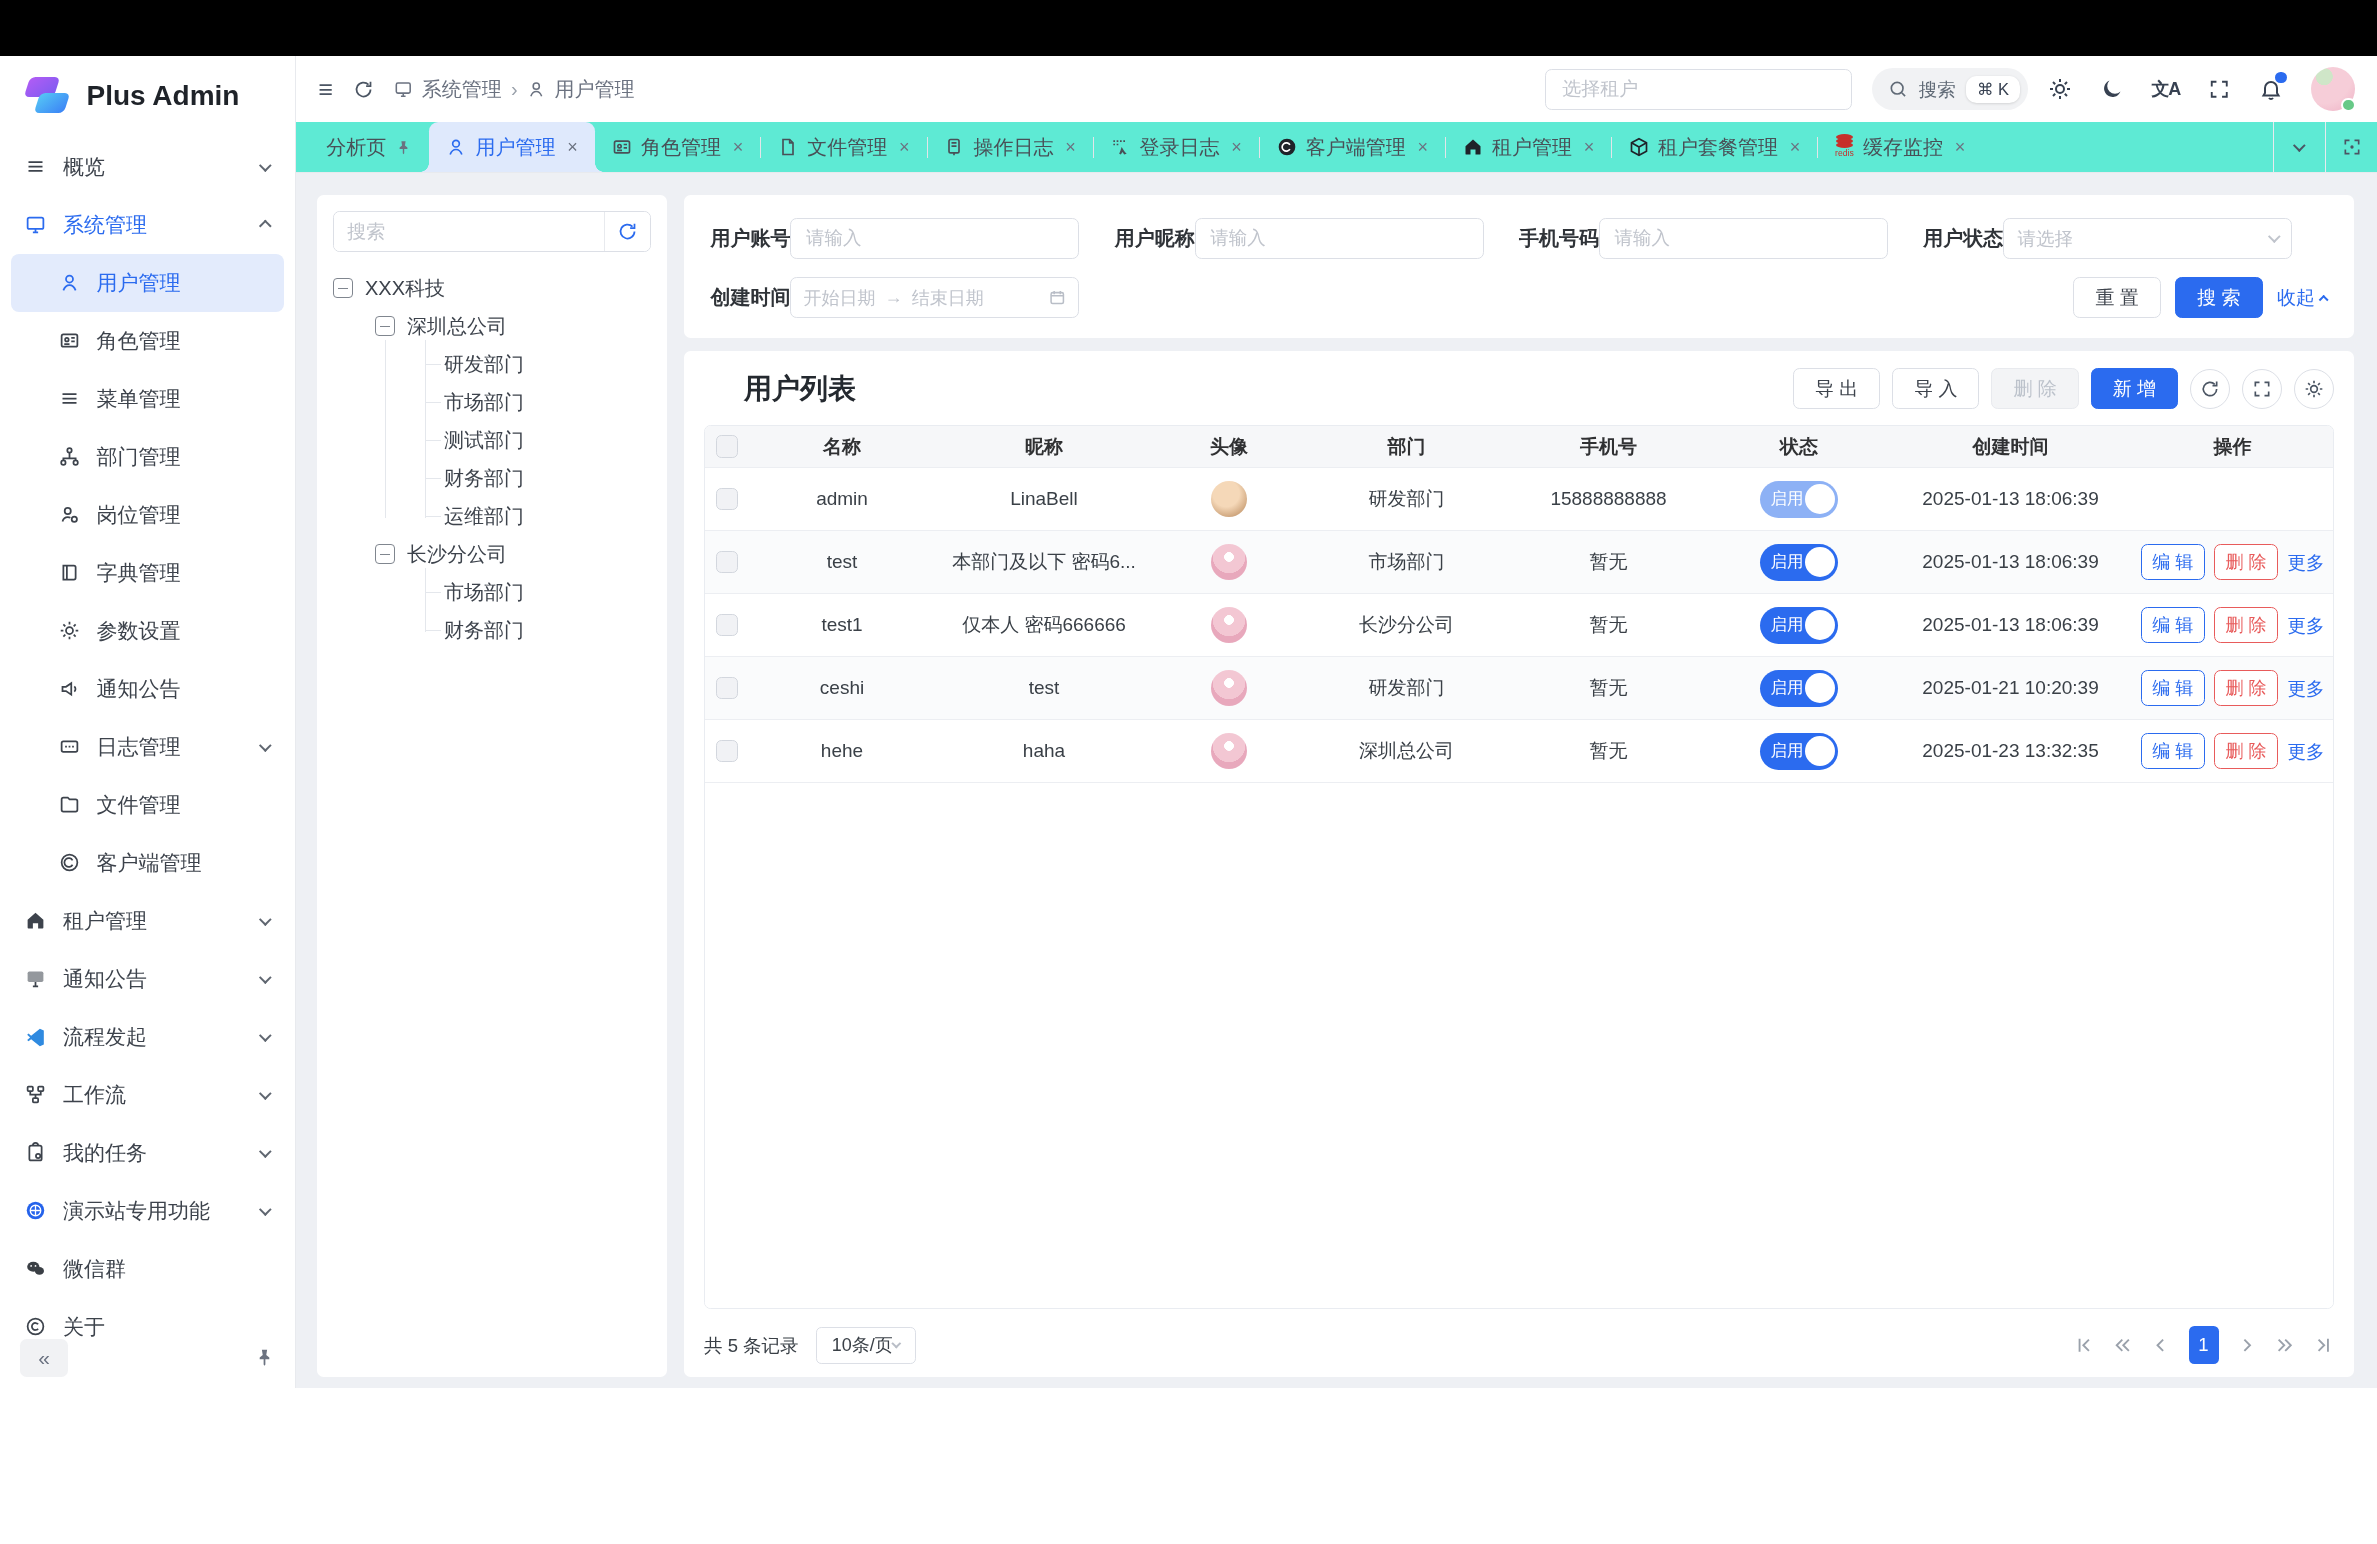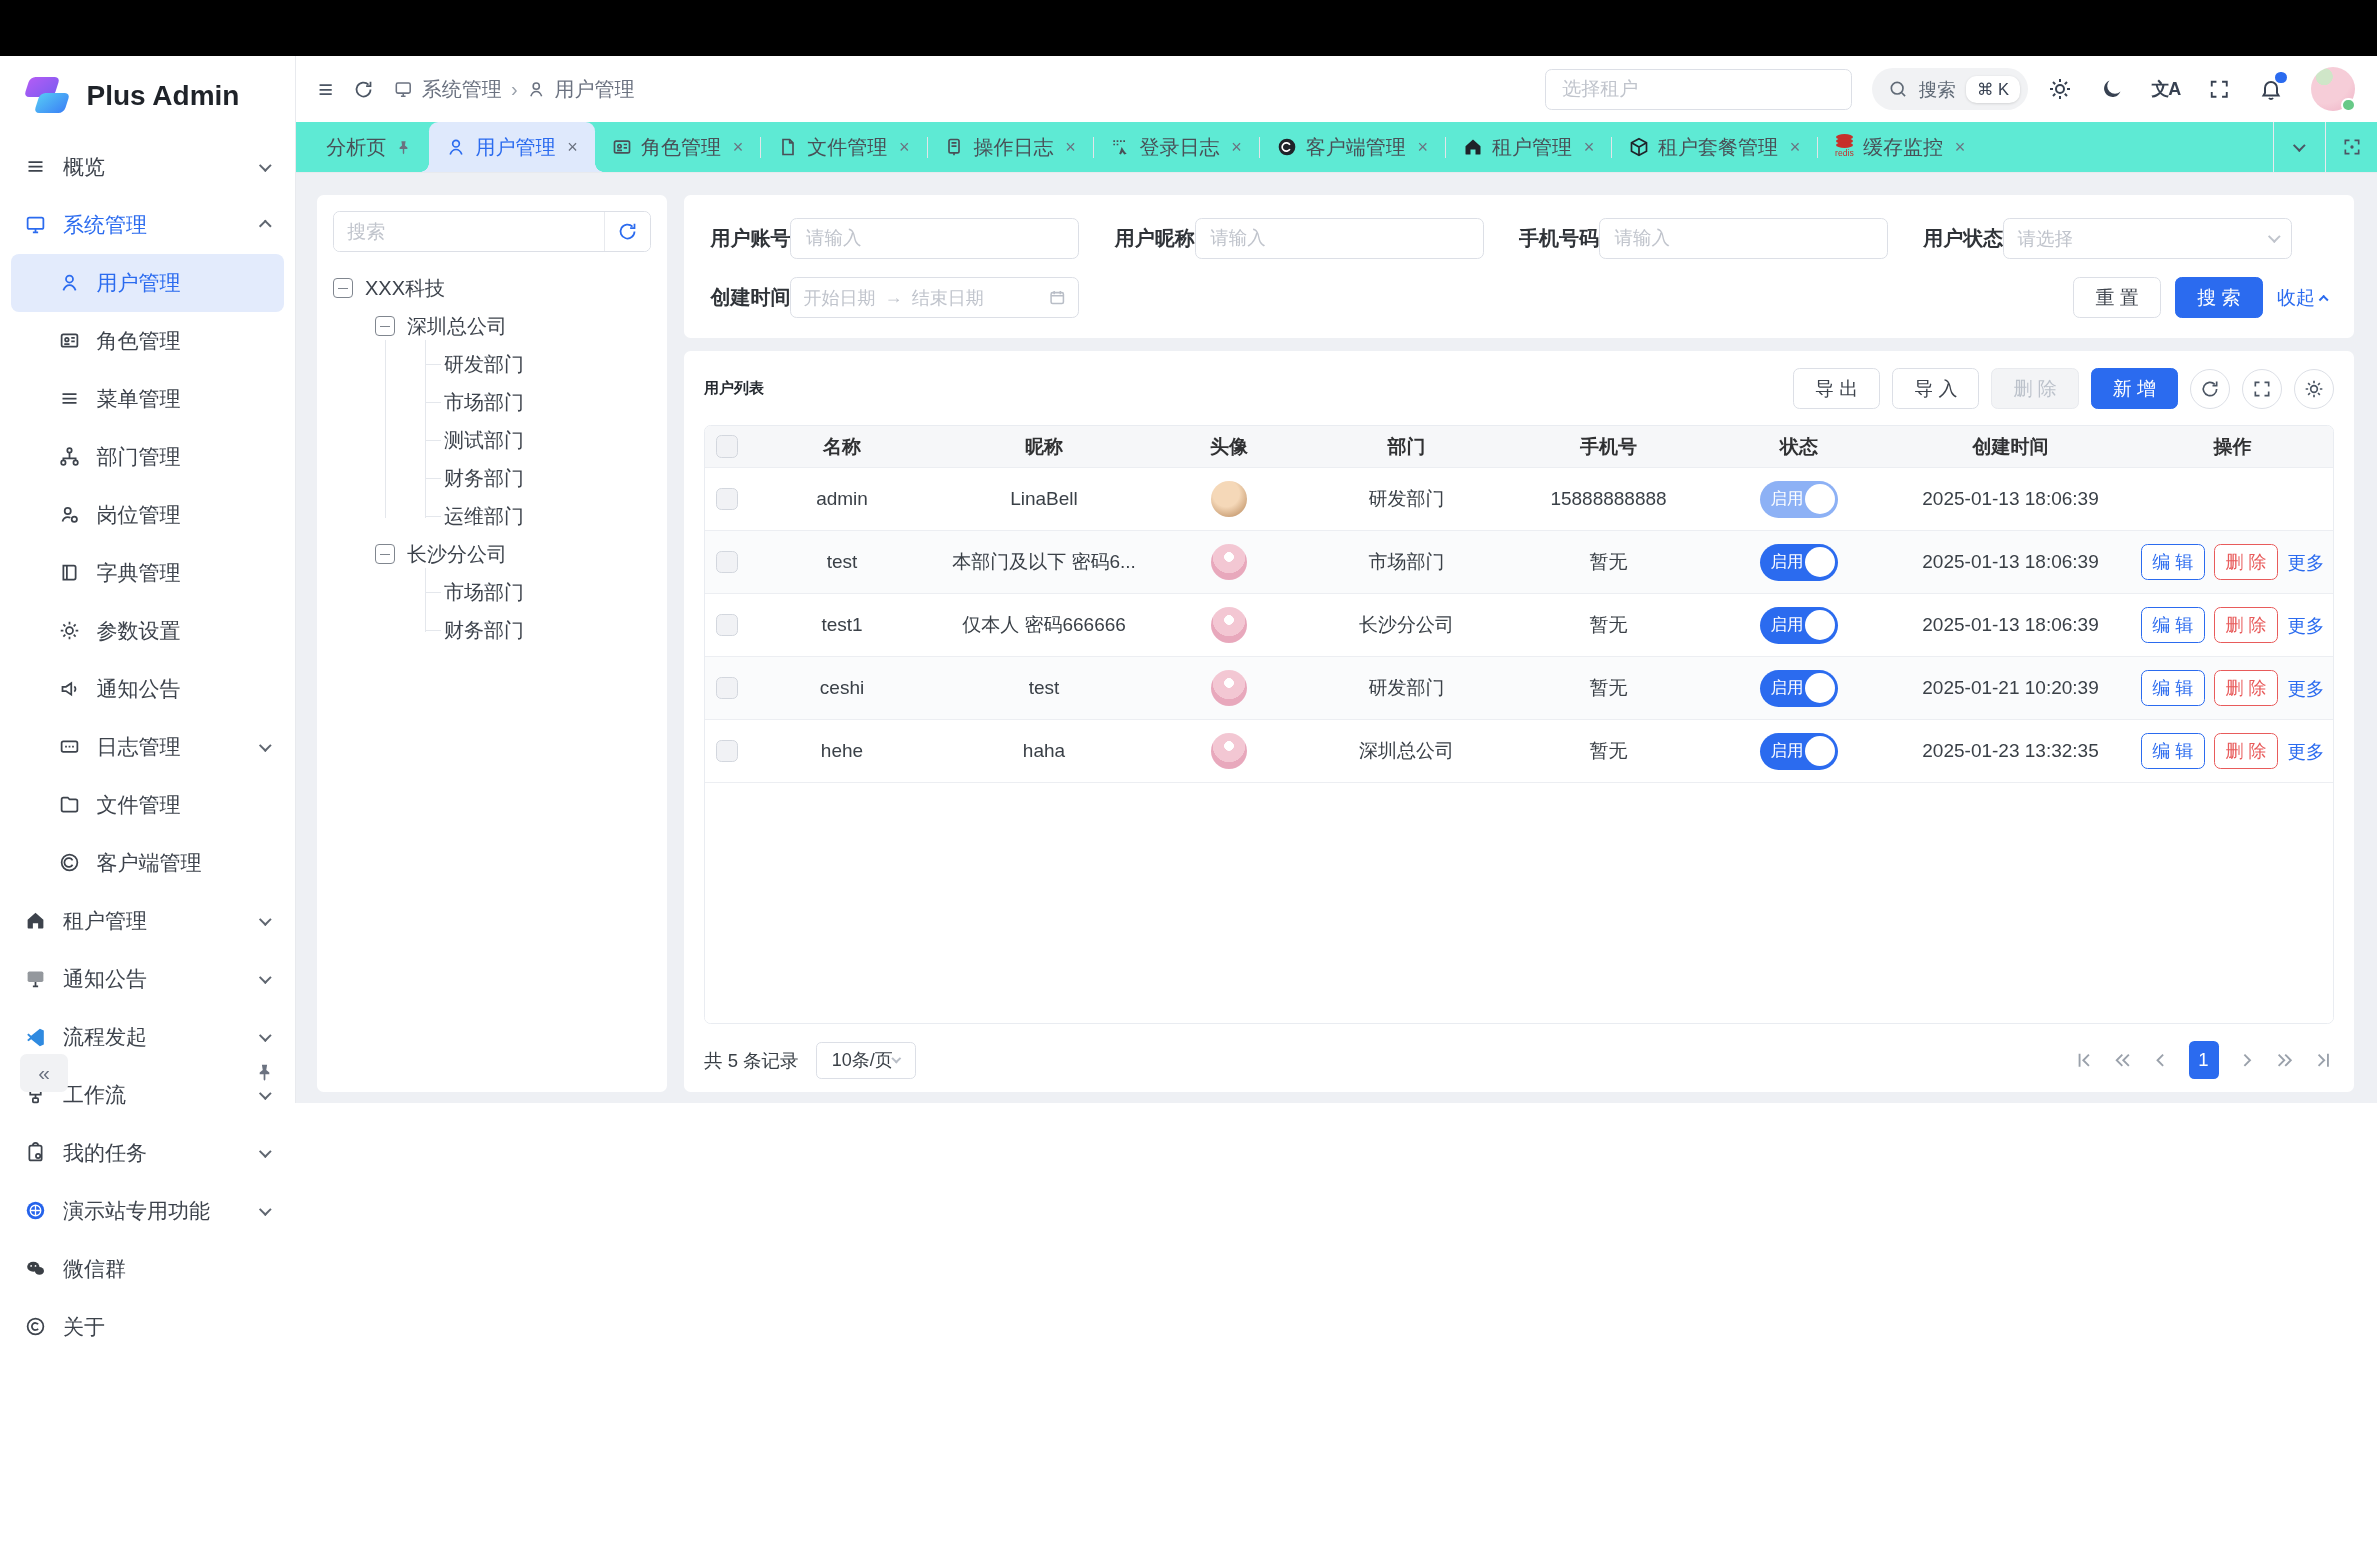--- a/index.html
+++ b/index.html
@@ -1,19 +1,19 @@
 <!DOCTYPE html>
 <html style="font-size:10.6px"><head>
 <meta charset="utf-8">
 <style>
   * { box-sizing:border-box; margin:0; padding:0; }
   html,body { width:2377px; height:1544px; overflow:hidden;
     font-family:"Liberation Sans","DejaVu Sans",sans-serif; color:#3a4047; }
   .black-bar { height:56px; background:#000; }
-  .app { display:flex; height:1047px; background:#eef0f4; }
+  .app { display:flex; height:1332px; background:#eef0f4; }
 
   
   .ic { width:21px; height:21px; display:inline-block; flex:none; }
   .ic svg { width:100%; height:100%; display:block; }
   .chev { display:inline-block; width:8.6px; height:8.6px; border-right:2px solid currentColor;
           border-bottom:2px solid currentColor; transform:rotate(45deg); margin-top:-3.3px; }
   .chev.up { transform:rotate(225deg); margin-top:4px; }
 
   
   .sidebar { width:296px; background:#fff; border-right:0.7px solid #e8eaee; position:relative; flex:none; }
@@ -120,21 +120,21 @@
   .fbtns { margin-left:auto; display:flex; align-items:center; gap:14.5px; }
   .btn { height:41px; padding:0 21px; border-radius:6.6px; font-size:19px; border:1.3px solid #dcdfe6;
         background:#fff; color:#3d434c; white-space:nowrap; }
   .btn.primary { background:#2b6bef; border-color:#2b6bef; color:#fff; }
   .btn.disabled { background:#f3f4f6; border-color:#e8eaee; color:#bcc2cb; }
   .collapse-link { color:#2b6bef; font-size:19px; display:flex; align-items:center; gap:5.3px; }
 
   
   .table-card { flex:1; padding:17px 20px 10.6px; display:flex; flex-direction:column; min-height:0; }
   .card-head { display:flex; align-items:center; margin-bottom:16px; }
-  .card-title { font-size:15px; font-weight:700; color:#24292f; }
+  .card-title { font-size:28px; font-weight:700; color:#24292f;margin-left:40px; }
   .chead-btns { margin-left:auto; display:flex; align-items:center; gap:12px; }
   .icbtn { width:40px; height:40px; border-radius:50%; border:1.3px solid #dcdfe6; background:#fff;
         color:#4b5563; display:flex; align-items:center; justify-content:center; }
   .icbtn .ic { width:20px; height:20px; }
 
   .table-wrap { flex:1; border:1.3px solid #e9ecf1; border-radius:6.6px; overflow:hidden;
         display:flex; flex-direction:column; min-height:0; }
   .trow { display:flex; align-items:center; border-bottom:1.3px solid #eceef2; background:#fff; }
   .trow.head { background:#f6f7f9; height:42px; font-weight:700; color:#303133; }
   .trow.body { height:63px; }

